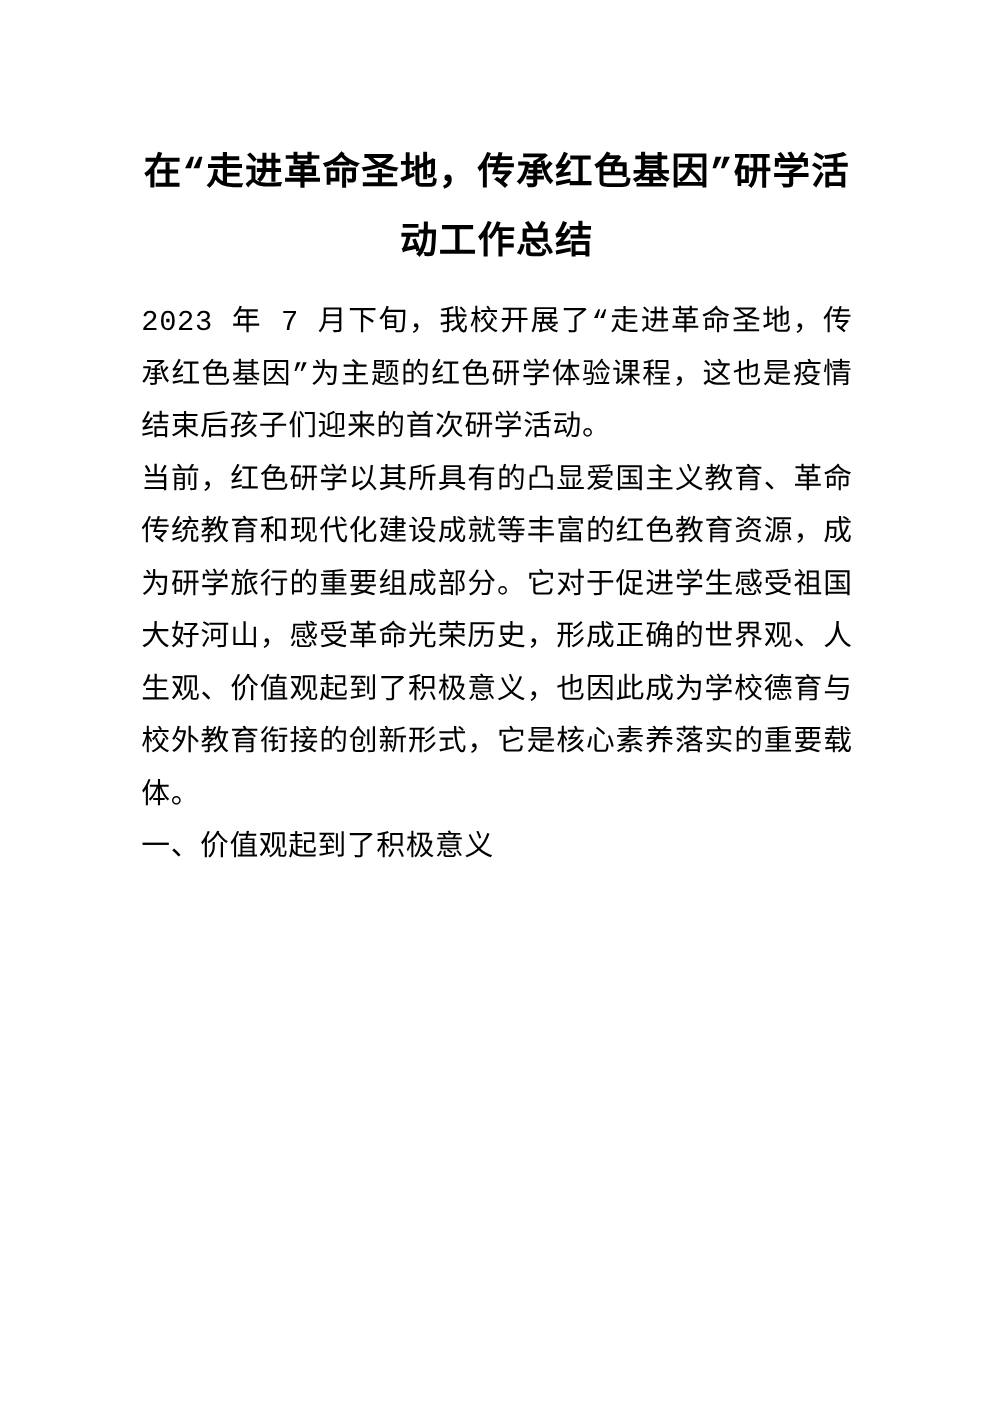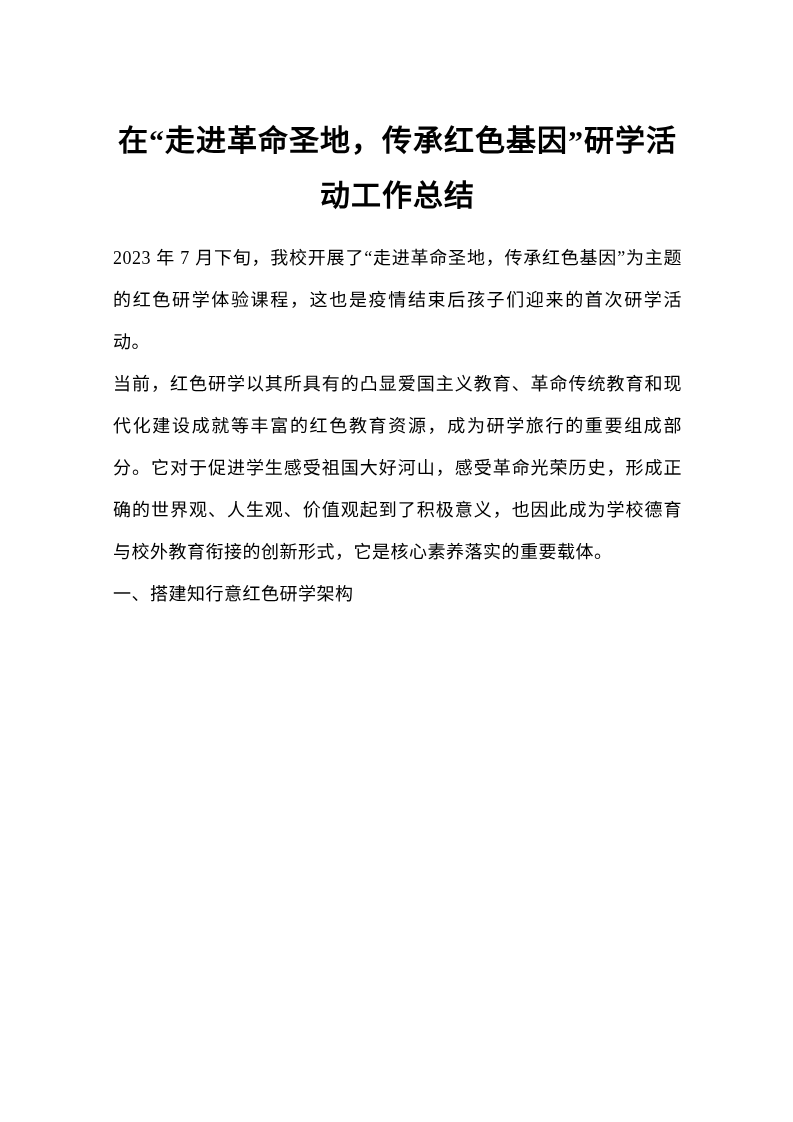--- a/index.html
+++ b/index.html
@@ -6,56 +6,56 @@
     margin: 0;
     padding: 0;
     background: #ffffff;
   }
   .page {
     position: relative;
     width: 754px;
     height: 1122px;
     background: #ffffff;
     overflow: hidden;
-    font-family: Liberation Serif, serif;
+    font-family: Liberation Mono, monospace;
     color: #000000;
   }
   .content {
     position: absolute;
     left: 113px;
     top: 0;
     width: 569px;
   }
   .doc-title {
     margin: 113px 0 14px 0;
     font-size: 30px;
     line-height: 55px;
     font-weight: bold;
     text-align: center;
     letter-spacing: 1px;
     word-break: break-all;
   }
   .para {
     margin: 0;
-    font-size: 18px;
+    font-size: 23px;
     line-height: 42px;
     text-align: justify;
     text-align-last: left;
     word-break: break-all;
     letter-spacing: 0.5px;
   }
 </style>
 </head>
 <body>
 
 <div class="page">
   <div class="content">
     <h1 class="doc-title">在“走进革命圣地，传承红色基因”研学活动工作总结</h1>
 
     <p class="para">2023 年 7 月下旬，我校开展了“走进革命圣地，传承红色基因”为主题的红色研学体验课程，这也是疫情结束后孩子们迎来的首次研学活动。</p>
 
     <p class="para">当前，红色研学以其所具有的凸显爱国主义教育、革命传统教育和现代化建设成就等丰富的红色教育资源，成为研学旅行的重要组成部分。它对于促进学生感受祖国大好河山，感受革命光荣历史，形成正确的世界观、人生观、价值观起到了积极意义，也因此成为学校德育与校外教育衔接的创新形式，它是核心素养落实的重要载体。</p>
 
 
-    <p class="para">一、搭建知行意红色研学架构</p>
+    <p class="para">一、价值观起到了积极意义</p>
 
   </div>
 </div>
 
 </body></html>

